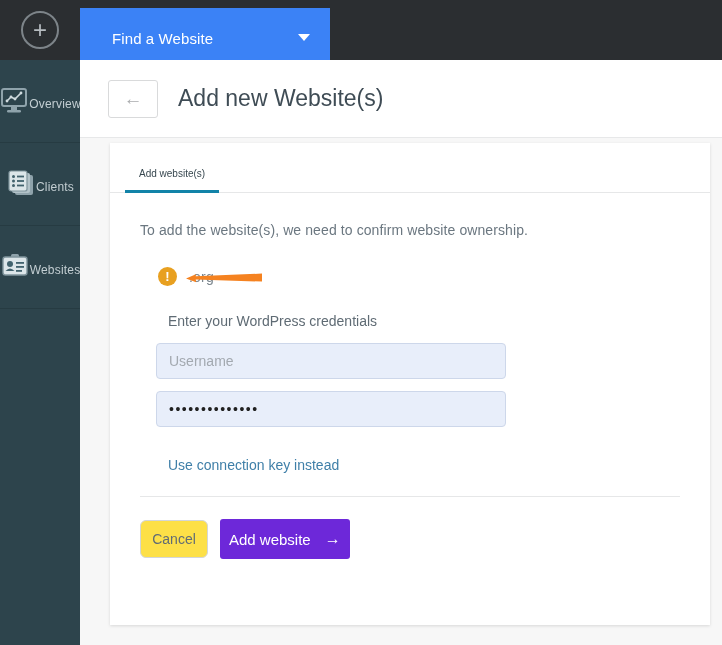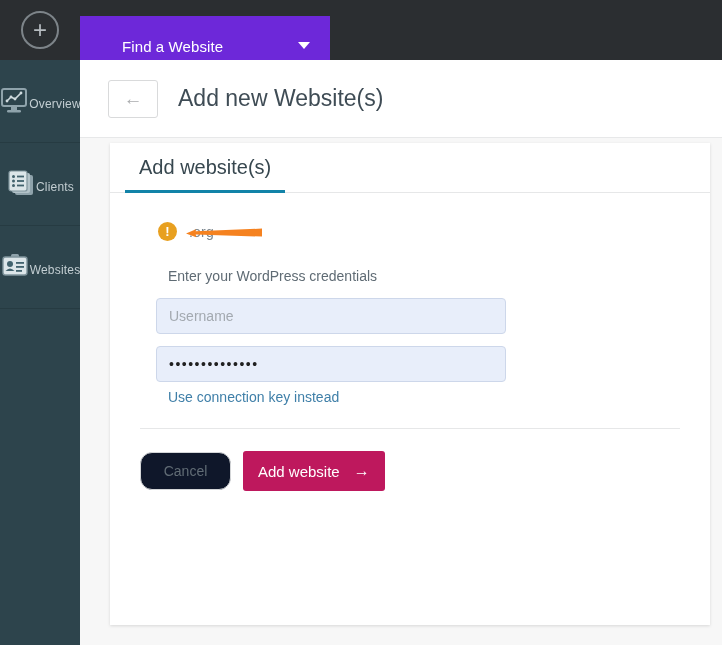--- a/index.html
+++ b/index.html
@@ -23,23 +23,23 @@
   }
   .plus-btn {
     width: 38px; height: 38px; border-radius: 50%;
     border: 2px solid #7d8489;
     display: flex; align-items: center; justify-content: center;
     color: #b6bcc0; font-size: 24px; line-height: 1;
     font-family: "Liberation Sans", sans-serif;
     cursor: pointer; user-select: none;
   }
   .finder {
-    position: absolute; top: 16px; left: 80px; width: 250px; height: 60px;
-    background: #6d28d9;
-    display: flex; align-items: center; cursor: pointer; padding-left: 10px;
+    position: absolute; top: 8px; left: 80px; width: 250px; height: 60px;
+    background: #3b82f6;
+    display: flex; align-items: center; cursor: pointer;
   }
   .finder-label {
     color: #ffffff; font-size: 15px; margin-left: 32px; letter-spacing: .1px;
   }
   .caret {
     position: absolute; right: 20px; top: 26px;
     width: 0; height: 0;
     border-left: 6px solid transparent;
     border-right: 6px solid transparent;
     border-top: 7px solid #ffffff;
@@ -86,21 +86,21 @@
     position: absolute; top: 5px; left: 30px; width: 600px; height: 482px;
     background: #ffffff;
     box-shadow: 0 1px 3px rgba(0,0,0,.13);
   }
   .tabs {
     height: 50px; display: flex; align-items: flex-end;
     border-bottom: 1px solid #e6e7e8; padding-left: 15px;
   }
   .tab {
     position: relative; padding: 0 14px 13px 14px;
-    font-size: 20px; color: #5f6b74; cursor: pointer;
+    font-size: 10px; color: #5f6b74; cursor: pointer;
   }
   .tab.active { color: #37474f; }
   .tab.active::after {
     content: ""; position: absolute; left: 0; right: 0; bottom: -1px;
     height: 3px; background: #1283a8;
   }
 
   .body-pad { padding: 0 30px; }
   .intro {
     margin-top: 29px; font-size: 14px; color: #6b7780; letter-spacing: .1px;
@@ -133,37 +133,37 @@
     margin-left: 16px; margin-top: 14px;
     width: 350px; height: 36px; border-radius: 4px;
     border: 1px solid #cdd7ea; background: #e8eefa;
     font-size: 14px; color: #202020; padding: 0 12px;
     font-family: "Liberation Sans", sans-serif; outline: none;
   }
   .field::placeholder { color: #a3a9b0; }
   .field.pw { margin-top: 12px; letter-spacing: 1.5px; }
 
   .alt-link {
-    display: inline-block; margin-left: 28px; margin-top: 7px;
+    display: inline-block; margin-left: 28px; margin-top: 30px;
     font-size: 14px; color: #3f7fa8; text-decoration: none; cursor: pointer;
   }
 
   .divider {
     margin: 22px 0 0 0; height: 1px; background: #e6e7e8;
   }
 
   .actions { display: flex; align-items: center; margin-top: 22px; }
   .btn-cancel {
-    width: 91px; height: 38px; border: 1px solid #d4d6d8; border-radius: 12px;
-    background: #0f172a; color: #616c75; font-size: 14px; cursor: pointer;
+    width: 68px; height: 38px; border: 1px solid #d4d6d8; border-radius: 6px;
+    background: #fde047; color: #616c75; font-size: 14px; cursor: pointer;
     font-family: "Liberation Sans", sans-serif;
   }
   .btn-primary {
-    margin-left: 12px; height: 40px; padding: 0 15px; border: none;
-    border-radius: 3px; background: #be185d; color: #fff; font-size: 15px;
+    margin-left: 12px; height: 40px; padding: 0 9px; border: none;
+    border-radius: 3px; background: #6d28d9; color: #fff; font-size: 15px;
     display: flex; align-items: center; cursor: pointer;
     font-family: "Liberation Sans", sans-serif;
   }
   .btn-primary .arrow { margin-left: 14px; font-size: 16px; }
 </style>
 </head>
 <body>
 
 <div class="app">
 
@@ -236,20 +236,21 @@
 
   <div class="content">
     <div class="card">
 
       <div class="tabs">
         <div class="tab active">Add website(s)</div>
       </div>
 
       <div class="body-pad">
 
+        <div class="intro">To add the website(s), we need to confirm website ownership.</div>
 
         <div class="site-row">
           <div class="warn-icon">
             <span>!</span>
           </div>
           <div class="site-name">
             <span>.org</span>
             <svg class="redaction" viewBox="0 0 76 11" preserveAspectRatio="none">
               <path d="M0 6.4 L10 2.2 L9.6 4.3 L76 1.6 L76 9.6 L9.7 7.4 L10.2 10.2 Z" fill="#f58220"></path>
             </svg>

